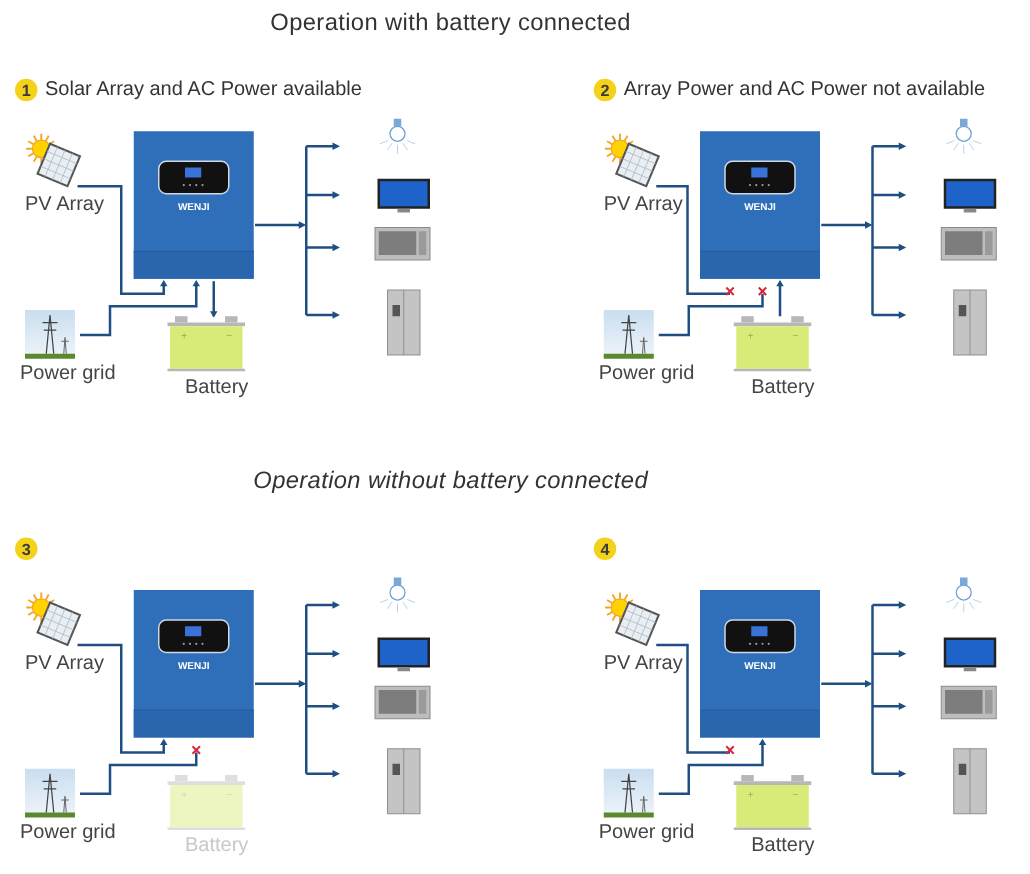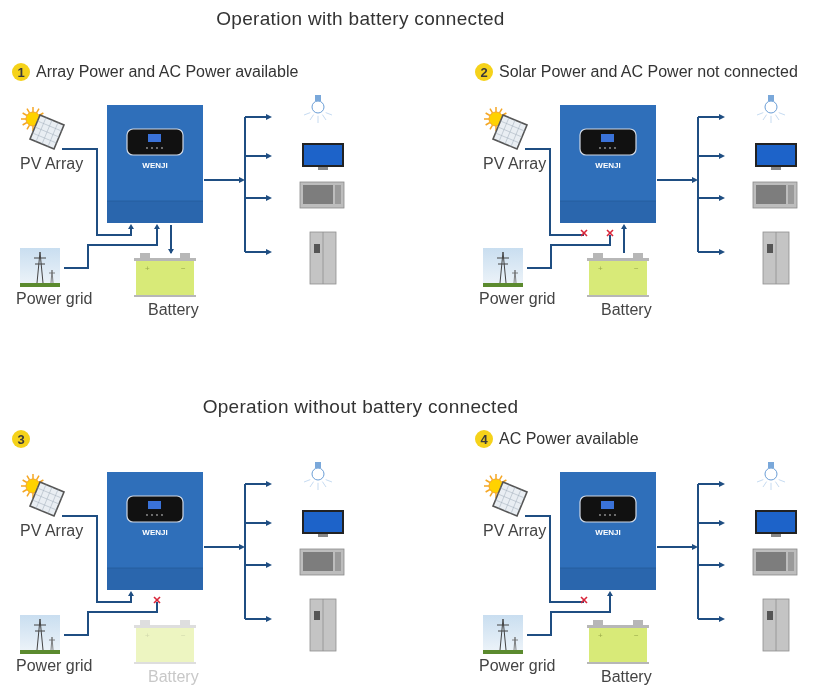--- a/index.html
+++ b/index.html
@@ -14,26 +14,26 @@
          color: #3a3a3a; font-size: 13px; font-weight: bold; display: inline-flex;
          align-items: center; justify-content: center; margin-right: 6px; }
   .diagram { position: absolute; left: 0; top: 0; width: 412px; height: 300px; }
   .lbl { position: absolute; font-size: 16px; color: #444; white-space: nowrap; }
   .lbl.faded { color: #c8c8c8; }
 </style>
 </head>
 <body>
 
 <div class="section-title" style="top:8px;">Operation with battery connected</div>
-<div class="section-title" style="top:396px;">Operation without  battery connected</div>
+<div class="section-title" style="top:374px;font-style:italic;">Operation without  battery connected</div>
 
 <div class="panel" style="left:12px; top:63px;">
     <div class="panel-title">
       <span class="badge">1</span>
-      <span>Array Power and AC Power available</span>
+      <span>Solar Array and AC Power available</span>
     </div>
     <svg class="diagram" width="412" height="300" viewBox="0 0 412 300">
       <g>
         <g>
           <line x1="28" y1="56" x2="33" y2="56" stroke="#f5a623" stroke-width="1.5"></line>
           <line x1="27.062177826491073" y1="59.5" x2="31.392304845413264" y2="62" stroke="#f5a623" stroke-width="1.5"></line>
           <line x1="24.5" y1="62.06217782649107" x2="27" y2="66.39230484541326" stroke="#f5a623" stroke-width="1.5"></line>
           <line x1="21" y1="63" x2="21" y2="68" stroke="#f5a623" stroke-width="1.5"></line>
           <line x1="17.5" y1="62.06217782649107" x2="15.000000000000004" y2="66.39230484541326" stroke="#f5a623" stroke-width="1.5"></line>
           <line x1="14.937822173508929" y1="59.5" x2="10.607695154586736" y2="62" stroke="#f5a623" stroke-width="1.5"></line>
@@ -132,21 +132,21 @@
         <rect x="302" y="181" width="6" height="9" fill="#555"></rect>
       </g>
     </svg>
     <div class="lbl" style="left: 8px; top: 92px;">PV Array</div>
     <div class="lbl" style="left: 4px; top: 227px;">Power grid</div>
     <div class="lbl" style="left: 136px; top: 238px;">Battery</div>
   </div>
 <div class="panel" style="left:475px; top:63px;">
     <div class="panel-title">
       <span class="badge">2</span>
-      <span>Solar Power and AC Power not connected</span>
+      <span>Array Power and AC Power not available</span>
     </div>
     <svg class="diagram" width="412" height="300" viewBox="0 0 412 300">
       <g>
         <g>
           <line x1="28" y1="56" x2="33" y2="56" stroke="#f5a623" stroke-width="1.5"></line>
           <line x1="27.062177826491073" y1="59.5" x2="31.392304845413264" y2="62" stroke="#f5a623" stroke-width="1.5"></line>
           <line x1="24.5" y1="62.06217782649107" x2="27" y2="66.39230484541326" stroke="#f5a623" stroke-width="1.5"></line>
           <line x1="21" y1="63" x2="21" y2="68" stroke="#f5a623" stroke-width="1.5"></line>
           <line x1="17.5" y1="62.06217782649107" x2="15.000000000000004" y2="66.39230484541326" stroke="#f5a623" stroke-width="1.5"></line>
           <line x1="14.937822173508929" y1="59.5" x2="10.607695154586736" y2="62" stroke="#f5a623" stroke-width="1.5"></line>
@@ -364,21 +364,20 @@
         <rect x="302" y="181" width="6" height="9" fill="#555"></rect>
       </g>
     </svg>
     <div class="lbl" style="left: 8px; top: 92px;">PV Array</div>
     <div class="lbl" style="left: 4px; top: 227px;">Power grid</div>
     <div class="lbl faded" style="left: 136px; top: 238px;">Battery</div>
   </div>
 <div class="panel" style="left:475px; top:430px;">
     <div class="panel-title">
       <span class="badge">4</span>
-      <span>AC Power available</span>
     </div>
     <svg class="diagram" width="412" height="300" viewBox="0 0 412 300">
       <g>
         <g>
           <line x1="28" y1="56" x2="33" y2="56" stroke="#f5a623" stroke-width="1.5"></line>
           <line x1="27.062177826491073" y1="59.5" x2="31.392304845413264" y2="62" stroke="#f5a623" stroke-width="1.5"></line>
           <line x1="24.5" y1="62.06217782649107" x2="27" y2="66.39230484541326" stroke="#f5a623" stroke-width="1.5"></line>
           <line x1="21" y1="63" x2="21" y2="68" stroke="#f5a623" stroke-width="1.5"></line>
           <line x1="17.5" y1="62.06217782649107" x2="15.000000000000004" y2="66.39230484541326" stroke="#f5a623" stroke-width="1.5"></line>
           <line x1="14.937822173508929" y1="59.5" x2="10.607695154586736" y2="62" stroke="#f5a623" stroke-width="1.5"></line>

